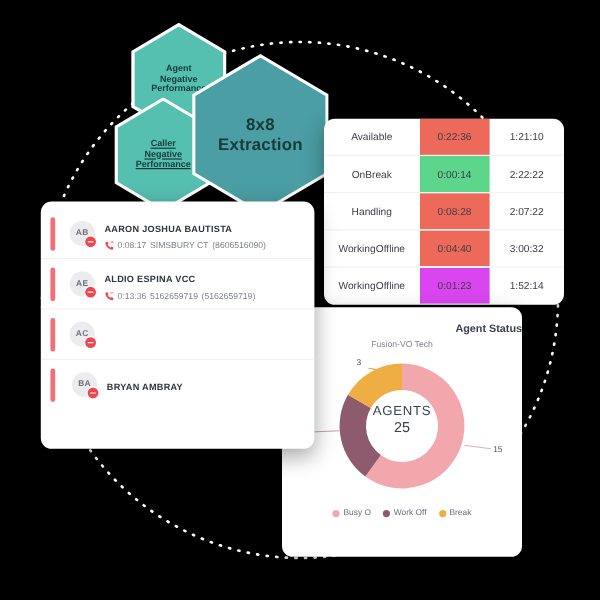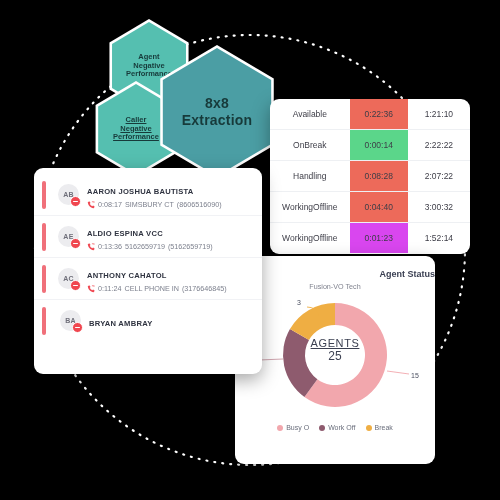--- a/index.html
+++ b/index.html
@@ -228,21 +228,21 @@
     height: 128px;
     margin-top: 2px;
   }
   .donut-center {
     position: absolute;
     left: 0; right: 0;
     top: 44px;
     text-align: center;
     pointer-events: none;
   }
-  .donut-center .t1 { font-size: 11px; color: #3c4152; letter-spacing: .6px; text-decoration: underline; }
+  .donut-center .t1 { font-size: 11px; color: #3c4152; letter-spacing: .6px; }
   .donut-center .t2 { font-size: 12px; color: #3c4152; }
   .lbl {
     position: absolute;
     font-size: 7px;
     color: #4a4f60;
   }
   .lbl-15 { left: 176px; top: 79px; }
   .lbl-7  { left: 10px;  top: 64px; }
   .lbl-3  { left: 62px;  top: 6px; }
   .legend {
@@ -411,32 +411,20 @@
         </span>
       </span>
     </div>
 
     <div class="agent-row">
       <span class="agent-bar"></span>
       <span class="avatar-wrap">
         <span class="avatar">AC</span>
         <span class="badge-busy"></span>
       </span>
-      <span class="agent-text">
-        <span class="agent-name">ANTHONY CAHATOL</span>
-        <span class="agent-meta">
-          <svg class="phone-icon" width="8" height="8" viewBox="0 0 16 16">
-            <path d="M3 1.5 L5.5 1 L7 4 L5.6 5.3 A8 8 0 0 0 10.7 10.4 L12 9 L15 10.5 L14.5 13 A1.6 1.6 0 0 1 12.8 14.4 C7 13.8 2.2 9 1.6 3.2 A1.6 1.6 0 0 1 3 1.5 Z" fill="#F04A54"></path>
-            <path d="M10.5 1.2 L13.6 0.4 M12 2.6 L15 2.2" stroke="#F04A54" stroke-width="1" stroke-linecap="round"></path>
-          </svg>
-          <span>0:11:24</span>
-          <span>CELL PHONE IN</span>
-          <span>(3176646845)</span>
-        </span>
-      </span>
     </div>
 
     <div class="agent-row">
       <span class="agent-bar"></span>
       <span class="avatar-wrap">
         <span class="avatar">BA</span>
         <span class="badge-busy"></span>
       </span>
       <span class="agent-text">
         <span class="agent-name">BRYAN AMBRAY</span>

